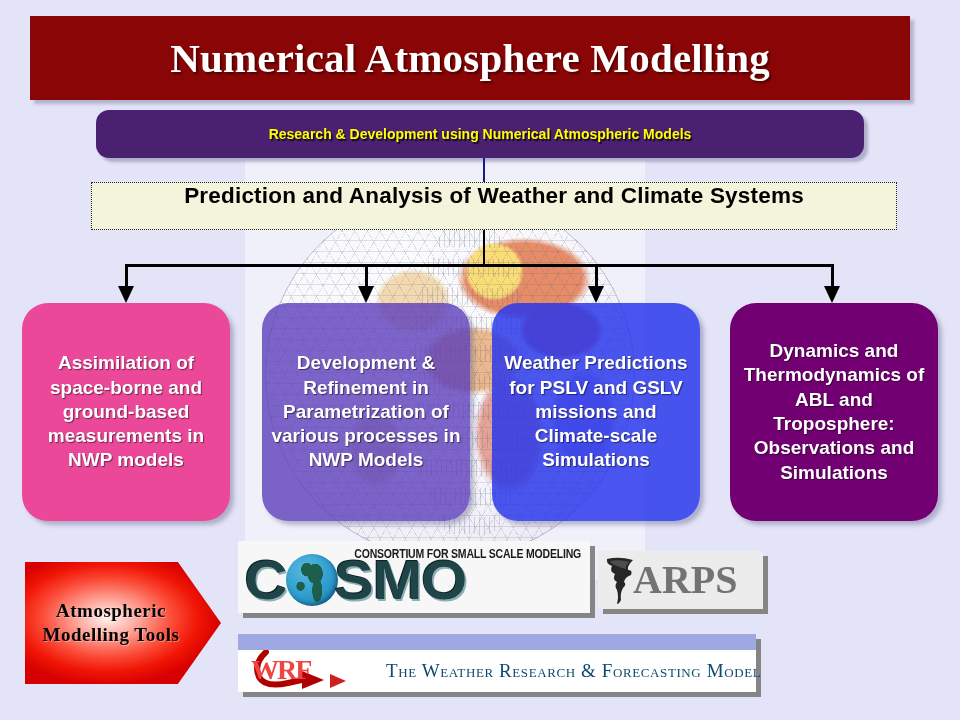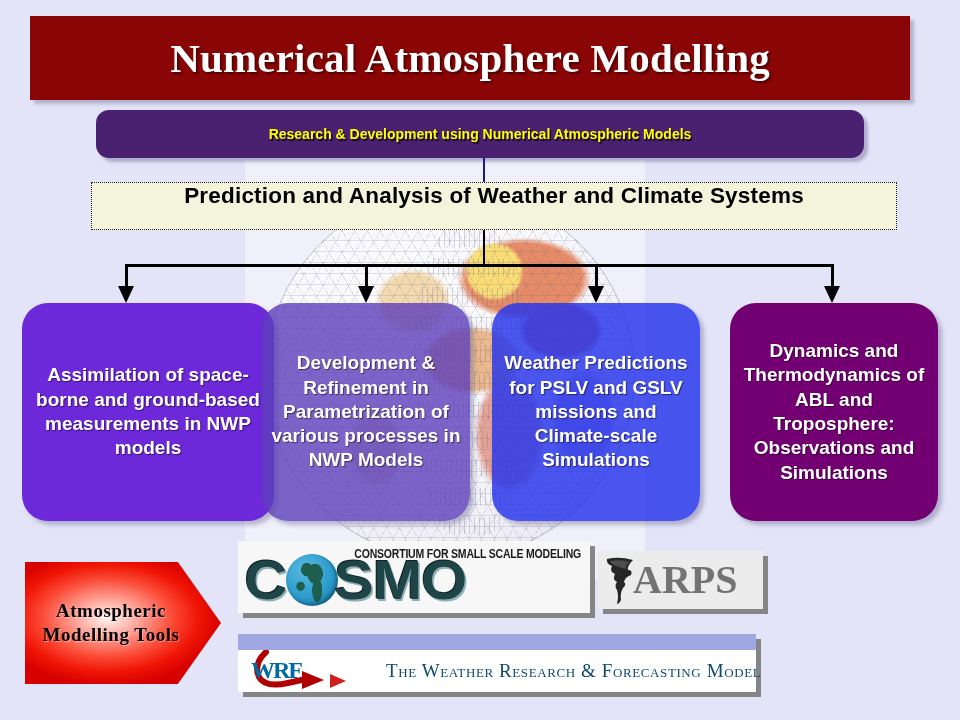--- a/index.html
+++ b/index.html
@@ -206,21 +206,21 @@
     box-sizing: border-box;
     padding: 4px 7px;
   }
   .topic-box .box-label {
     color: #ffffff;
     font-size: 19px;
     font-weight: bold;
     line-height: 1.28;
     text-shadow: 1px 1px 1px rgba(0,0,0,0.5);
   }
-  .box-1 { left: 22px;  top: 303px; width: 252px; height: 218px; background: #6d28d9; }
+  .box-1 { left: 22px;  top: 303px; width: 208px; height: 218px; background: #ec4899; }
   .box-2 { left: 262px; top: 303px; width: 208px; height: 218px; background: rgba(92,63,186,0.80); }
   .box-3 { left: 492px; top: 303px; width: 208px; height: 218px; background: rgba(40,55,235,0.84); }
   .box-4 { left: 730px; top: 303px; width: 208px; height: 218px; background: #730073; }
 
   
   .chevron {
     position: absolute;
     left: 25px;
     top: 562px;
     width: 196px;
@@ -331,22 +331,22 @@
   .wrf-mark {
     position: absolute;
     left: 8px; top: 16px;
     width: 130px; height: 42px;
   }
   .wrf-letters {
     position: absolute;
     left: 5px; top: 2px;
     font-family: "Liberation Serif", "DejaVu Serif", serif;
     font-weight: bold;
-    font-size: 24px;
-    color: #0369a1;
+    font-size: 28px;
+    color: #ef4444;
     letter-spacing: -2px;
     line-height: 36px;
   }
   .wrf-swoosh {
     position: absolute;
     left: 0; top: 0;
   }
   .wrf-tagline {
     position: absolute;
     left: 148px; top: 26px;

